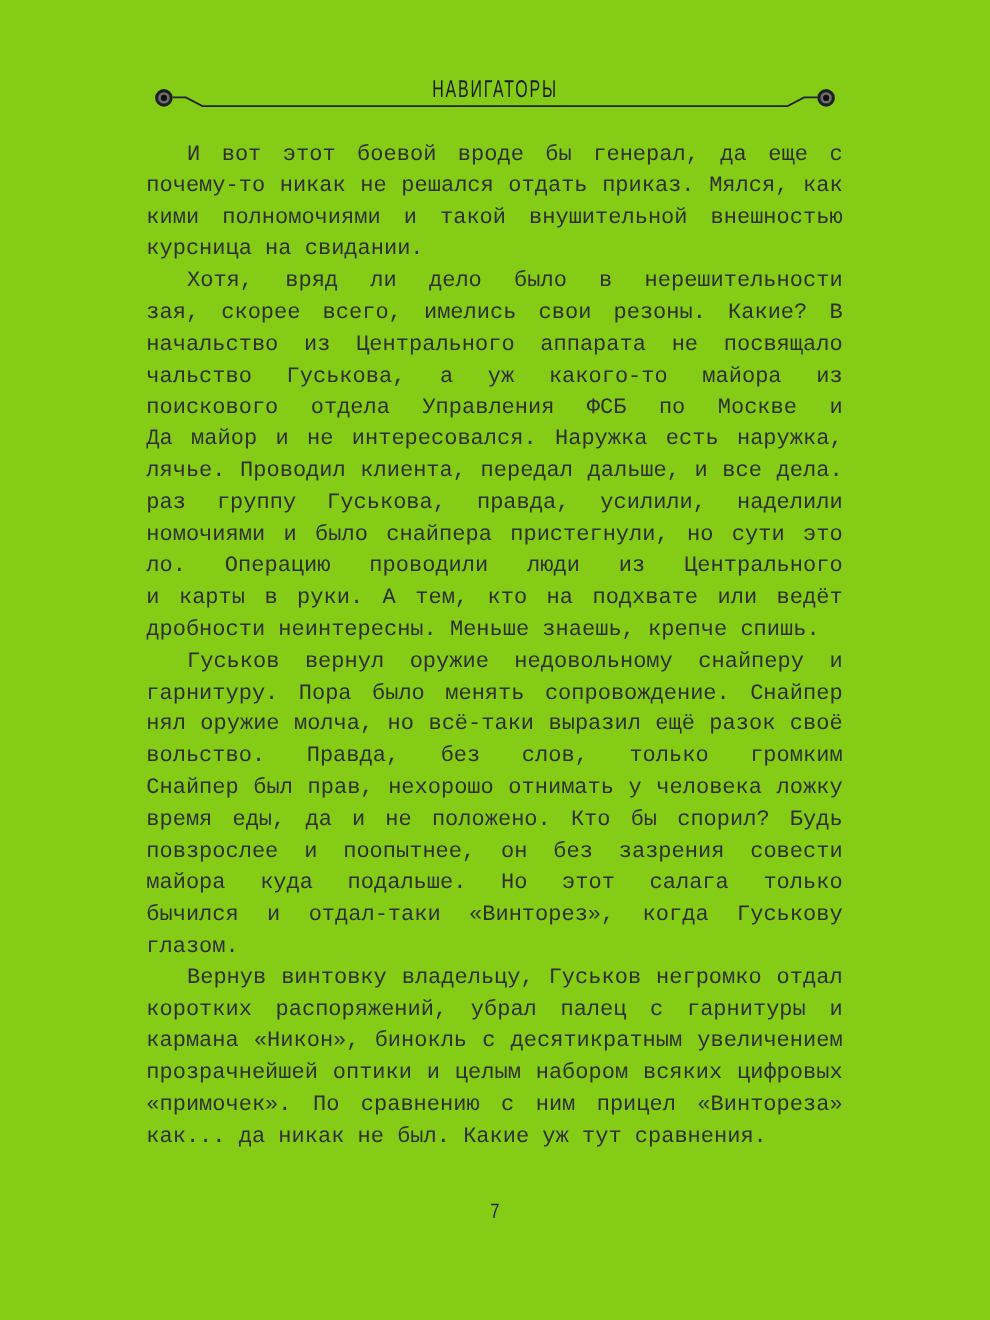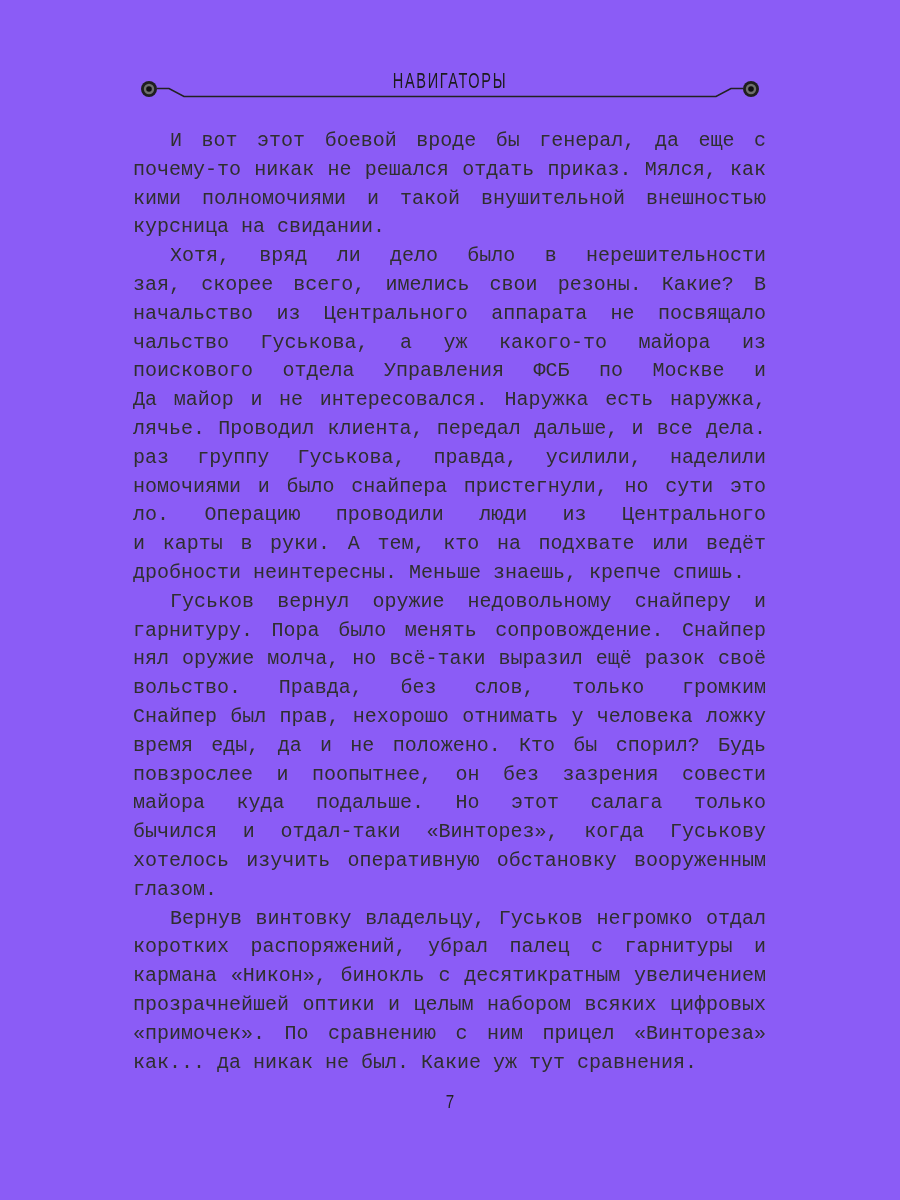--- a/index.html
+++ b/index.html
@@ -5,21 +5,21 @@
   html, body { margin: 0; padding: 0; }
   body {
     width: 900px; height: 1200px;
     background: #ffffff;
     font-family: "Liberation Serif", serif;
     position: relative;
     overflow: hidden;
   }
   .page {
     position: absolute; inset: 0;
-    background: #8b5cf6;
+    background: #84cc16;
   }
   
   .header-ornament {
     position: absolute; left: 132px; top: 75px;
     width: 636px; height: 30px;
   }
   .header-title {
     position: absolute; top: 69px; left: 50%;
     transform: translateX(-50%) scaleX(0.66);
     font-family: "Liberation Sans", sans-serif;
@@ -103,21 +103,20 @@
       <div class="para">
         <div class="line first">Гуськов вернул оружие недовольному снайперу и включил</div>
         <div class="line">гарнитуру. Пора было менять сопровождение. Снайпер при-</div>
         <div class="line">нял оружие молча, но всё-таки выразил ещё разок своё недо-</div>
         <div class="line">вольство. Правда, без слов, только громким фырканьем.</div>
         <div class="line">Снайпер был прав, нехорошо отнимать у человека ложку во</div>
         <div class="line">время еды, да и не положено. Кто бы спорил? Будь снайпер</div>
         <div class="line">повзрослее и поопытнее, он без зазрения совести послал бы</div>
         <div class="line">майора куда подальше. Но этот салага только побагровел, на-</div>
         <div class="line">бычился и отдал-таки «Винторез», когда Гуськову вдруг за-</div>
-        <div class="line">хотелось изучить оперативную обстановку вооруженным</div>
         <div class="line plast">глазом.</div>
       </div>
       <div class="para">
         <div class="line first">Вернув винтовку владельцу, Гуськов негромко отдал пару</div>
         <div class="line">коротких распоряжений, убрал палец с гарнитуры и достал из</div>
         <div class="line">кармана «Никон», бинокль с десятикратным увеличением</div>
         <div class="line">прозрачнейшей оптики и целым набором всяких цифровых</div>
         <div class="line">«примочек». По сравнению с ним прицел «Винтореза» был,</div>
         <div class="line plast">как... да никак не был. Какие уж тут сравнения.</div>
       </div>

